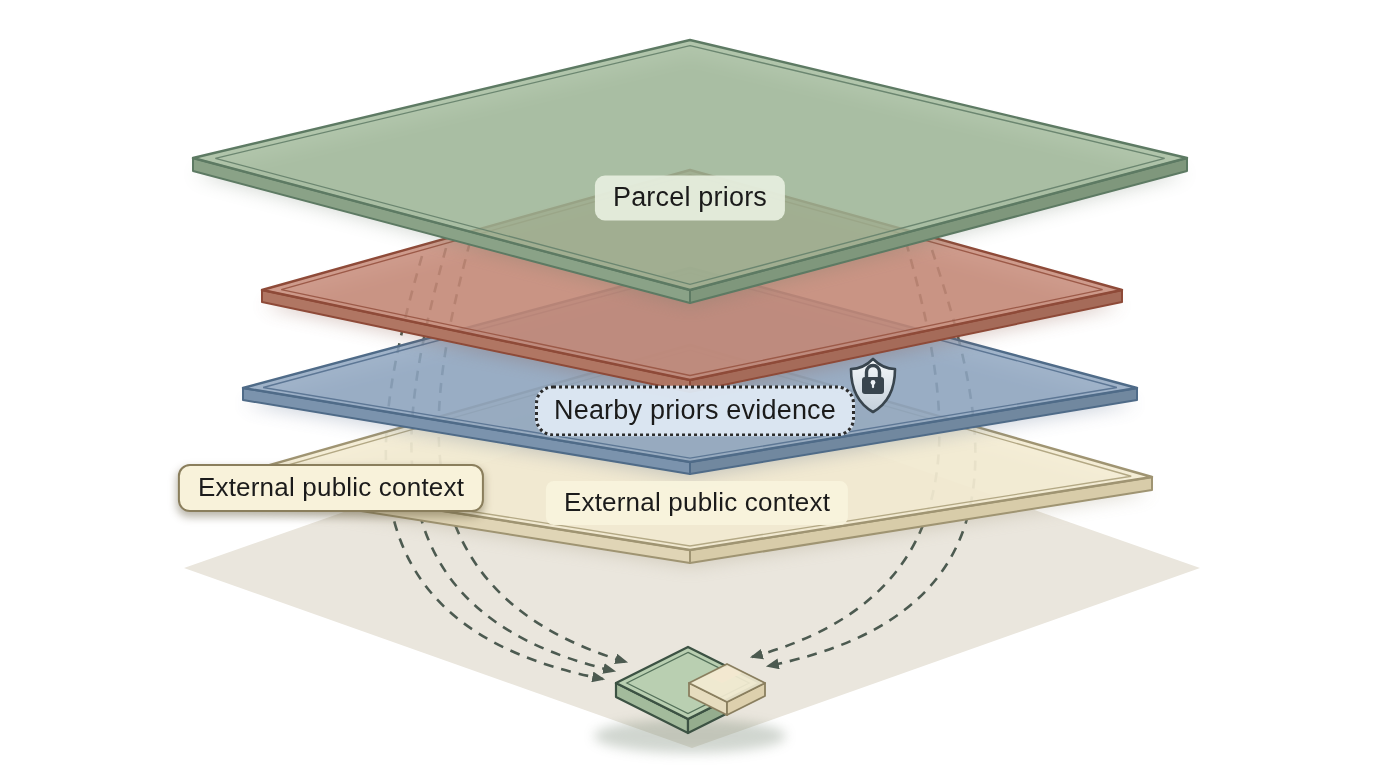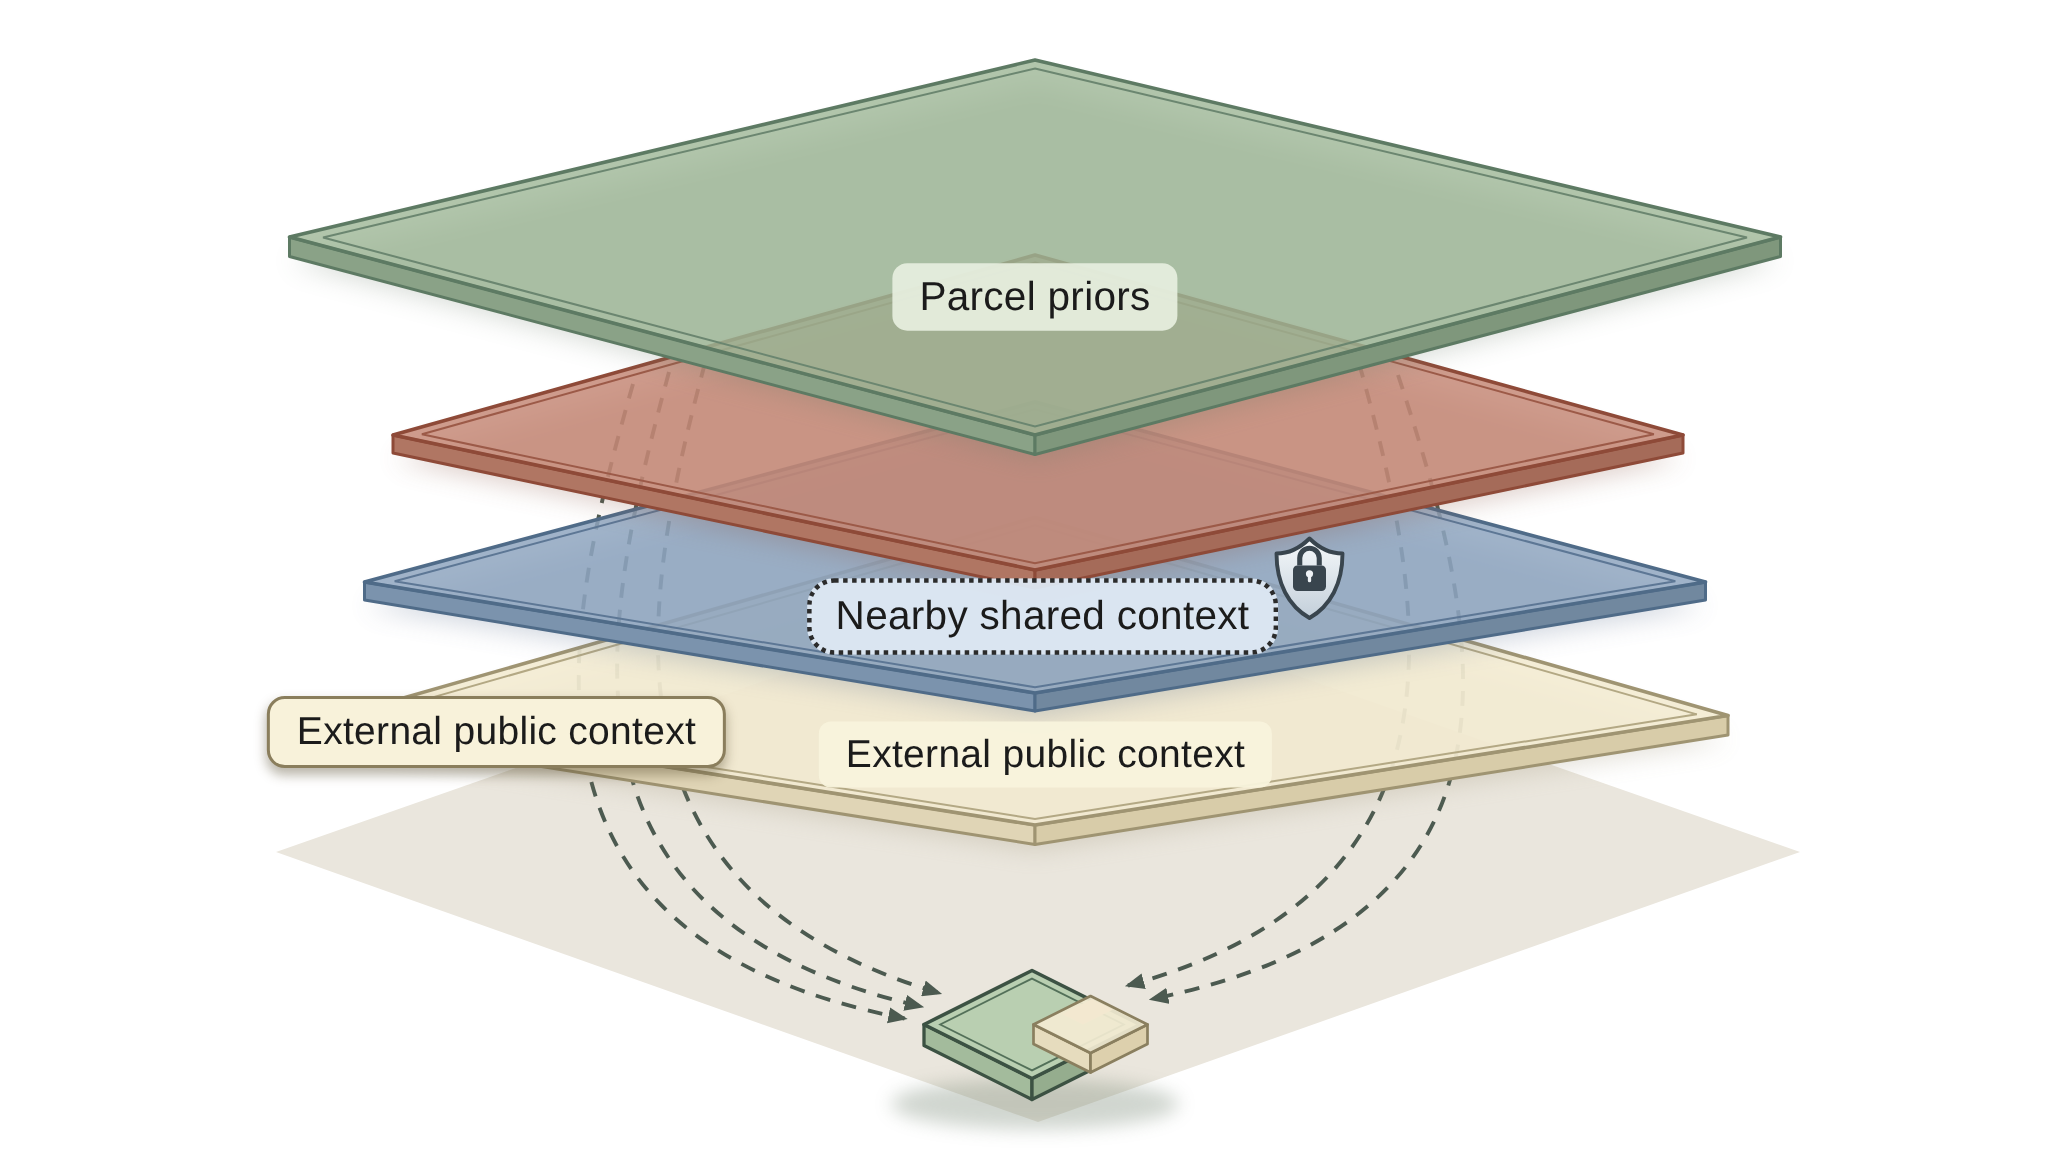--- a/index.html
+++ b/index.html
@@ -119,21 +119,21 @@
         <polygon points="689,683 727,702 727,715 689,696" fill="#e6dcbe" stroke="#8a7f5f" stroke-width="1.8" stroke-linejoin="round"></polygon>
         <polygon points="727,702 765,683 765,696 727,715" fill="#ddd0ad" stroke="#8a7f5f" stroke-width="1.8" stroke-linejoin="round"></polygon>
         <polygon points="727,664 765,683 727,702 689,683" fill="#f3ecd3" fill-opacity="0.92" stroke="#8a7f5f" stroke-width="1.8" stroke-linejoin="round"></polygon>
       </g>
     </g>
   </svg>
 
   <div class="label label-parcel">Parcel priors</div>
 
 
-  <div class="label label-nearby">Nearby shared context</div>
+  <div class="label label-nearby">Nearby priors evidence</div>
 
   <div class="label label-external-center">External public context</div>
 
   <div class="label label-external-side">External public context</div>
 
   <svg id="shield" width="62" height="70" viewBox="-31 -33 62 70">
     <path d="M0,-26 C7,-19 15,-16 22,-16 C22,4 14,19 0,27 C-14,19 -22,4 -22,-16 C-15,-16 -7,-19 0,-26 Z" fill="url(#shgrad)" stroke="#39454e" stroke-width="2.6" stroke-linejoin="round"></path>
     <path d="M-6.5,-8 L-6.5,-13 A6.5,6.5 0 0 1 6.5,-13 L6.5,-8" fill="none" stroke="#39454e" stroke-width="3.4"></path>
     <rect x="-11" y="-8" width="22" height="17" rx="3" fill="#39454e"></rect>
     <circle cx="0" cy="-2.5" r="2.4" fill="#eef2f6"></circle>

